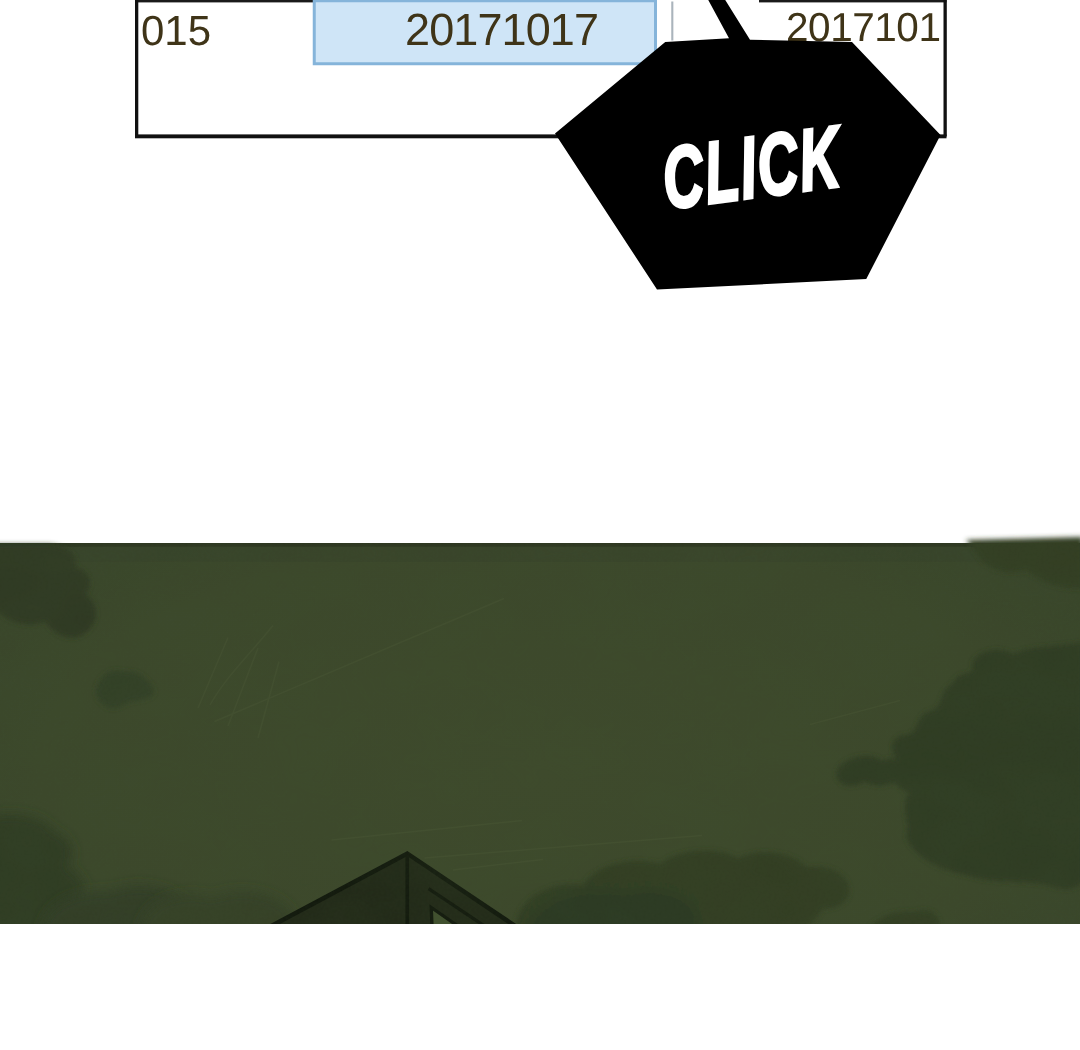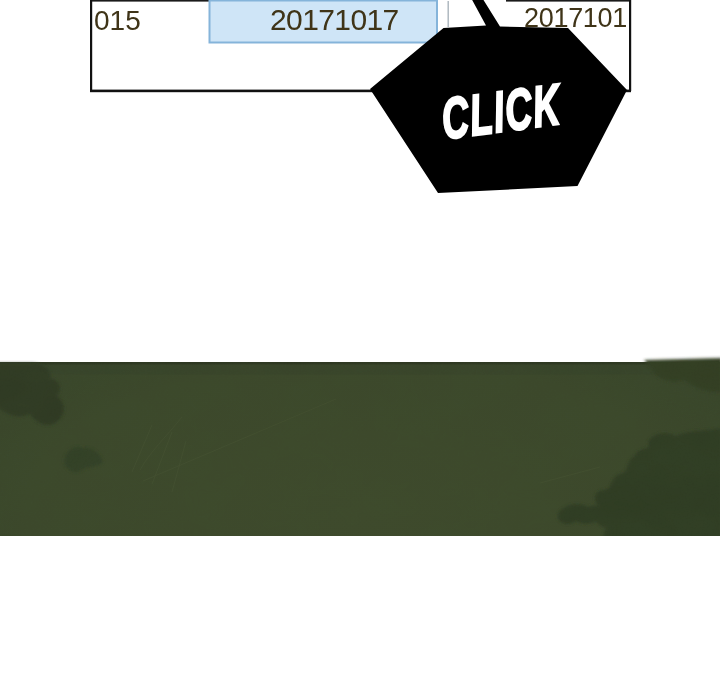--- a/index.html
+++ b/index.html
@@ -1,16 +1,16 @@
 <!DOCTYPE html>
 <html><head>
 <meta charset="utf-8">
 <style>
   html,body{margin:0;padding:0;background:#ffffff;}
-  .page{position:relative;width:720px;height:536px;overflow:hidden;background:#ffffff;
+  .page{position:relative;width:720px;height:616px;overflow:hidden;background:#ffffff;
         font-family:"Liberation Sans", sans-serif;}
   svg{display:block;}
 </style>
 </head>
 <body>
 <div class="page">
 <svg width="720" height="700" viewBox="0 0 720 700">
   <defs>
     <filter id="mottle" x="0" y="0" width="100%" height="100%">
       <feTurbulence type="fractalNoise" baseFrequency="0.018 0.025" numOctaves="3" seed="11" result="n"></feTurbulence>

